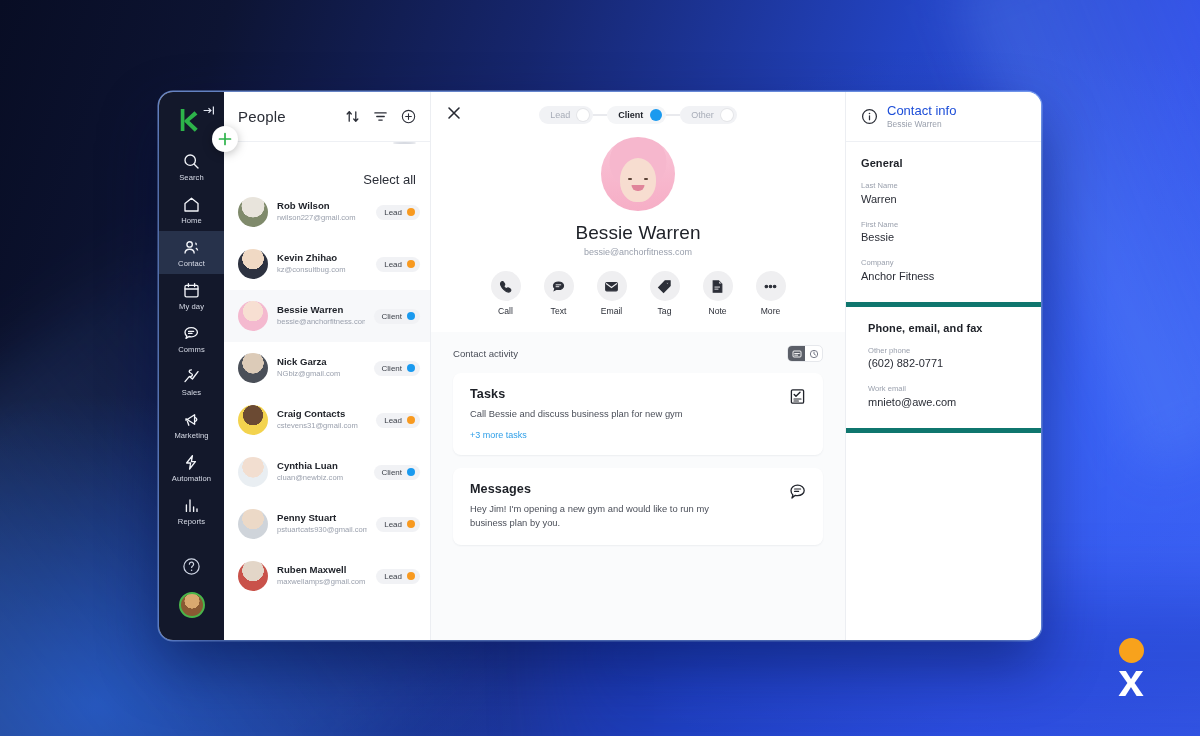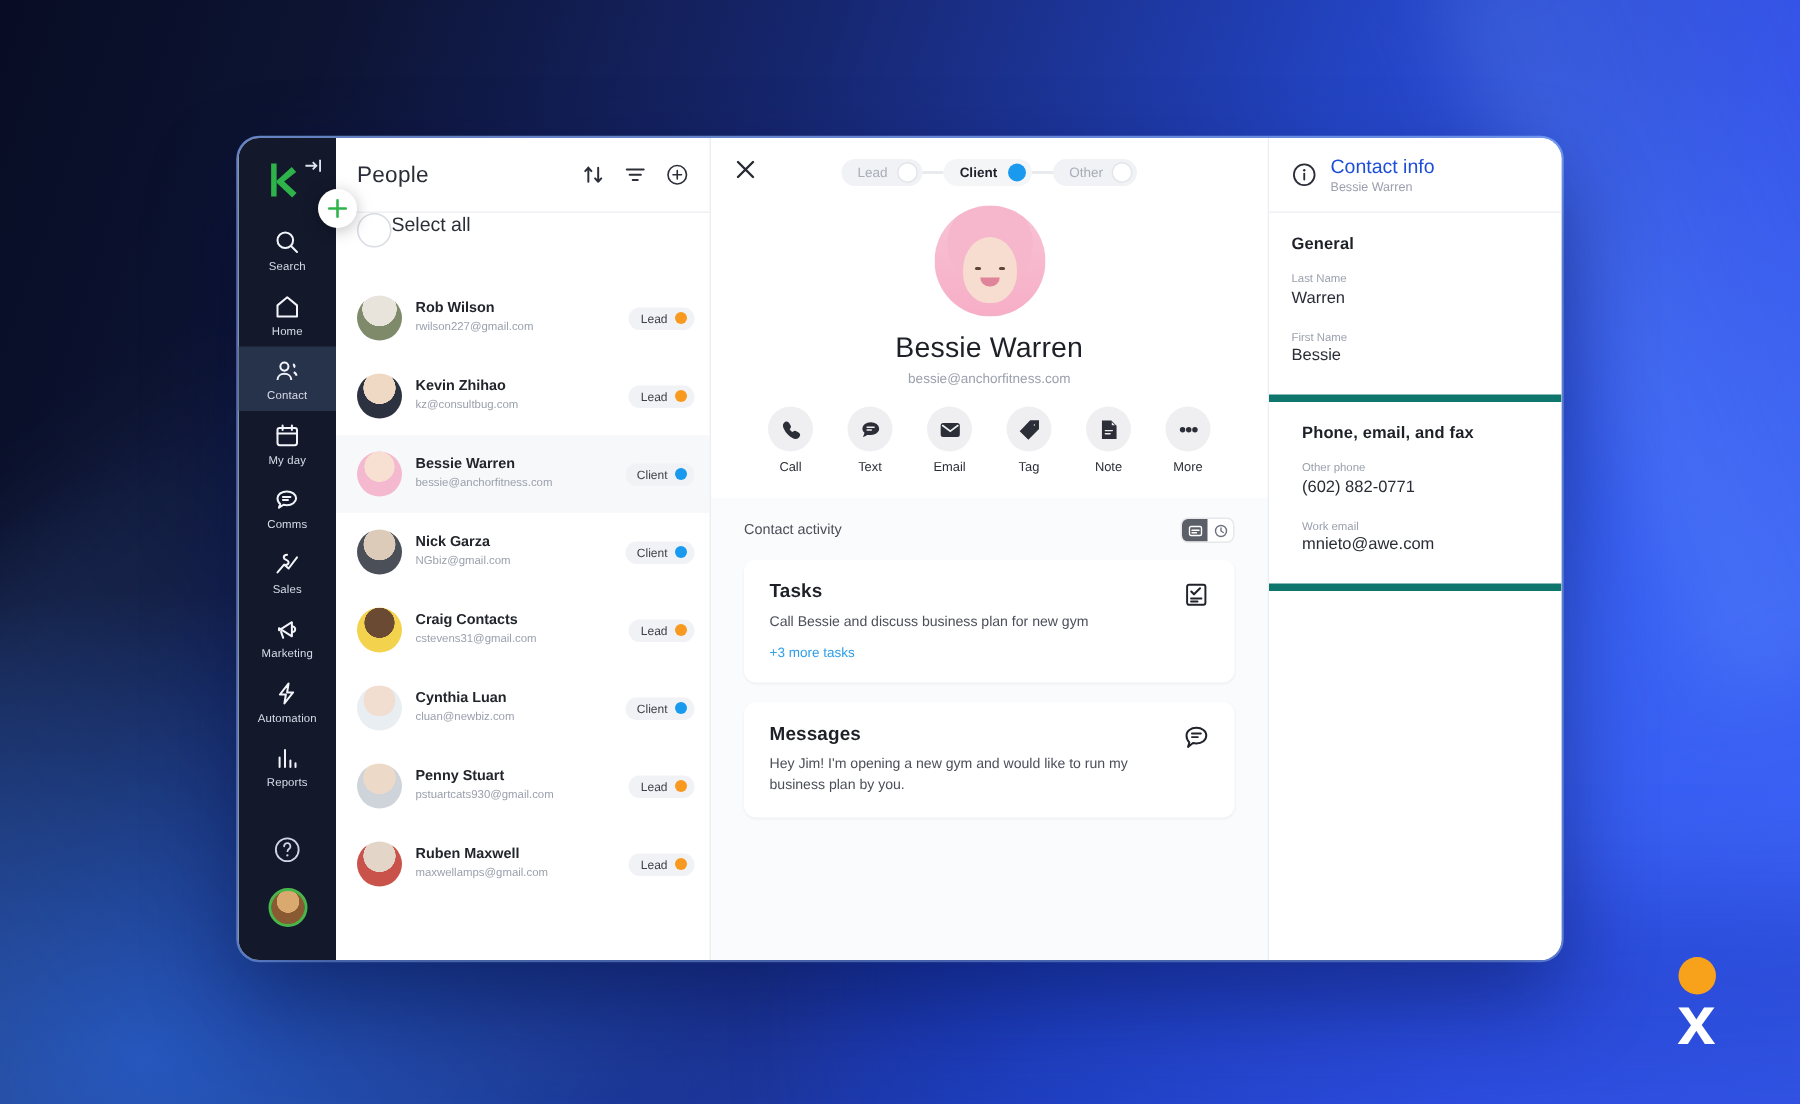--- a/index.html
+++ b/index.html
@@ -40,28 +40,28 @@
   .nav-item.active{ background:#27324b; }
   .nav-ic{ width:19px; height:19px; color:#f2f4f9; display:block; }
   .nav-label{ font-size:7.6px; color:#d8dce8; letter-spacing:.1px; }
   .rail-bottom{ position:absolute; bottom:22px; left:0; width:100%;
                 display:flex; flex-direction:column; align-items:center; gap:16px; }
   .help-ic{ width:19px; height:19px; color:#cfd5e4; }
   .me-avatar{ width:26px; height:26px; border-radius:50%; border:2px solid #4ab54a;
               background:radial-gradient(circle at 50% 32%, #d9a96f 0 40%, #8a5a33 41% 100%); }
 
   
-  .people{ width:250px; flex:none; background:#fff; border-right:1px solid #eceef2;
+  .people{ width:207px; flex:none; background:#fff; border-right:1px solid #eceef2;
            display:flex; flex-direction:column; }
   .people-head{ height:50px; display:flex; align-items:center; padding:0 14px;
                 border-bottom:1px solid #eef0f4; }
   .people-title{ font-size:15px; color:#2a2d36; letter-spacing:.2px; flex:1; }
   .ph-icons{ display:flex; align-items:center; gap:13px; }
   .ph-ic{ width:15px; height:15px; color:#2c2f38; cursor:pointer; }
-  .select-all{ height:44px; display:flex; align-items:flex-start; padding:0 14px; gap:0; }
+  .select-all{ height:44px; display:flex; align-items:flex-end; padding:0 14px; gap:28px;flex-direction:column; }
   .sa-circle{ width:23px; height:23px; border-radius:50%; border:1.4px solid #d8dbe2; }
   .sa-label{ font-size:13px; color:#2b2e37; }
   .list{ flex:1; overflow:hidden; }
   .crow{ height:52px; display:flex; align-items:center; padding:0 10px 0 14px; gap:9px; cursor:pointer; }
   .crow.sel{ background:#f7f8fa; }
   .cav{ width:30px; height:30px; border-radius:50%; flex:none; }
   .cinfo{ flex:1; min-width:0; }
   .cname{ font-size:9.6px; color:#22252c; line-height:1.35; white-space:nowrap; overflow:hidden;font-weight:bold; }
   .cmail{ font-size:7.6px; color:#9aa0ad; line-height:1.35; white-space:nowrap; overflow:hidden; }
   .badge{ display:flex; align-items:center; gap:5px; background:#f1f2f5;
@@ -494,20 +494,24 @@
     <div class="sec-t">General</div>
 
       <div class="fld">
         <div class="fld-l">Last Name</div>
         <div class="fld-v">Warren</div>
       </div>
       <div class="fld">
         <div class="fld-l">First Name</div>
         <div class="fld-v">Bessie</div>
       </div>
+      <div class="fld">
+        <div class="fld-l">Company</div>
+        <div class="fld-v">Anchor Fitness</div>
+      </div>
   </div>
   <div class="info-sec pe">
     <div class="sec-t">Phone, email, and fax</div>
 
       <div class="fld">
         <div class="fld-l">Other phone</div>
         <div class="fld-v">(602) 882-0771</div>
       </div>
       <div class="fld">
         <div class="fld-l">Work email</div>

